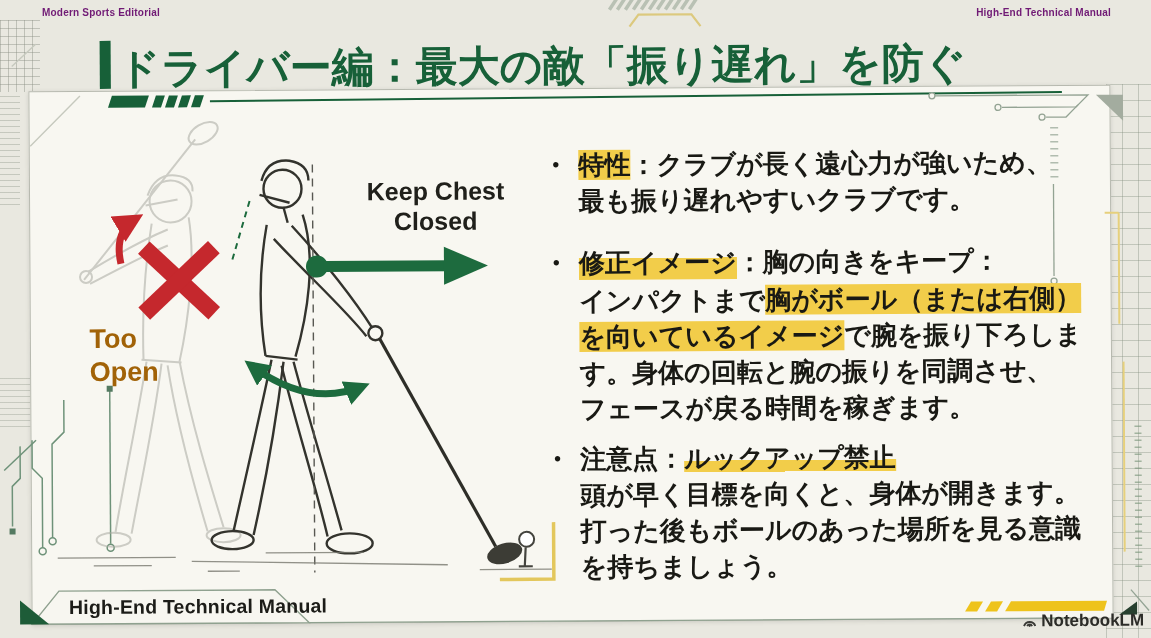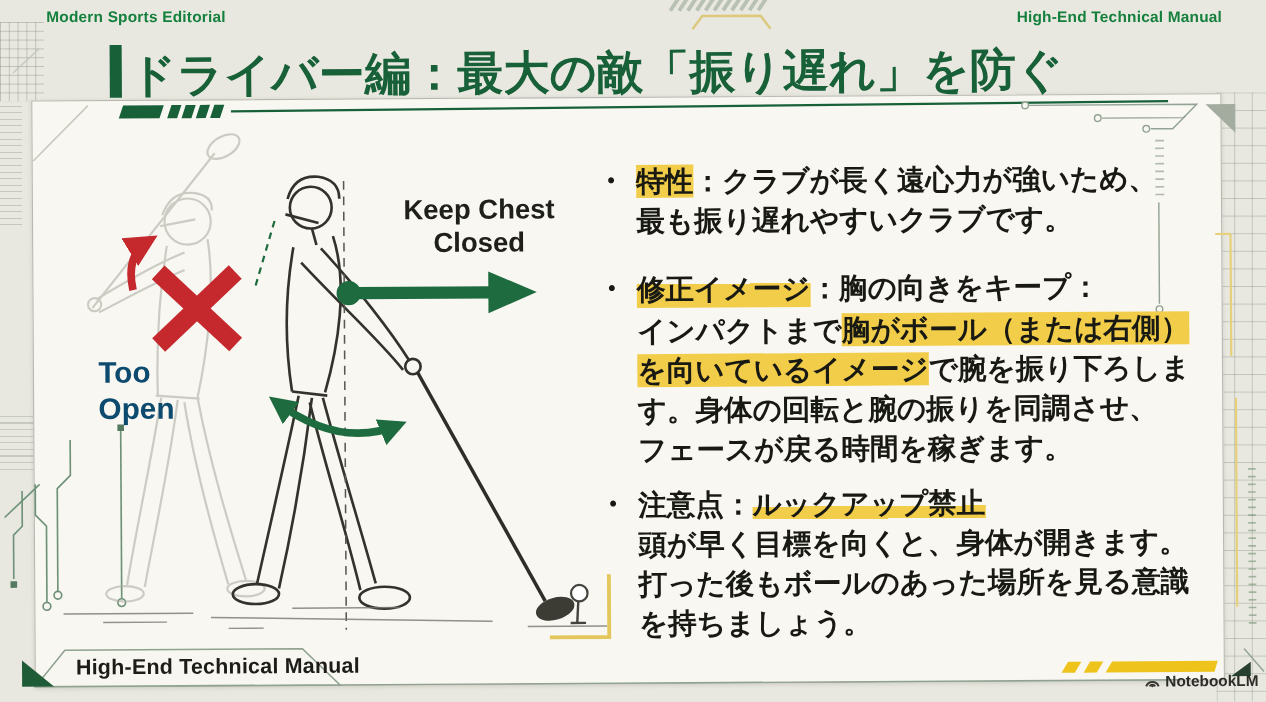--- a/index.html
+++ b/index.html
@@ -30,52 +30,52 @@
   .ruler-left{left:0;top:96px;width:20px;height:112px;
     background:repeating-linear-gradient(to bottom,rgba(130,140,125,.35) 0 1px,transparent 1px 6px);}
   .hatch-left{left:0;top:378px;width:102px;height:54px;
     background:repeating-linear-gradient(to bottom,rgba(130,140,125,.33) 0 1px,transparent 1px 6px);
     clip-path:polygon(0 0,100% 0,100% 50%,28% 100%,0 100%);}
 
   .panel{position:absolute;left:30px;top:88px;width:1082px;height:534px;
     background:var(--panel-bg);border:1px solid #b7b9af;
     transform:rotate(-0.35deg);box-shadow:0 1px 4px rgba(80,80,70,.18);}
 
-  .eyebrow{position:absolute;top:7px;font-size:14px;font-weight:600;color:#15803d;letter-spacing:.2px;}
+  .eyebrow{position:absolute;top:7px;font-size:10px;font-weight:600;color:#701a75;letter-spacing:.2px;}
   .eyebrow.left{left:42px;}
   .eyebrow.right{right:40px;}
 
   .tilt{position:absolute;left:0;top:0;width:1151px;height:638px;transform:rotate(-0.35deg);transform-origin:80px 110px;}
 
   .page-title{position:absolute;left:118px;top:41px;font-size:42px;font-weight:900;
     color:var(--accent-green);white-space:nowrap;letter-spacing:0px;}
 
   .deco-svg,.illus-svg{position:absolute;pointer-events:none;}
   .deco-svg{left:0;top:0;}
   .illus-svg{left:25px;top:112px;}
 
   .label-too-open{position:absolute;left:88px;top:323px;width:104px;
-    font-size:27px;font-weight:800;color:#0c4a6e;line-height:1.22;}
+    font-size:27px;font-weight:800;color:#a16207;line-height:1.22;}
   .label-keep-chest{position:absolute;left:352px;top:179px;width:166px;text-align:center;
     font-size:25px;font-weight:800;color:#20201b;line-height:1.18;}
 
   .bullets{position:absolute;left:552px;top:150px;width:560px;list-style:none;}
   .bullets li{display:flex;font-size:26px;line-height:36px;font-weight:700;color:#191914;}
   .bullets li.gap-lg{margin-bottom:26px;}
   .bullets li.gap-sm{margin-bottom:14px;}
   .bullets .dot{width:26px;flex:none;font-size:19px;line-height:36px;}
   .bullets .btxt{flex:1;}
   .hl-full{background:var(--highlight-yellow);}
   .hl-marker{background:linear-gradient(to bottom,transparent 28%,var(--highlight-yellow) 28%);font-family:Liberation Mono, monospace;}
   .hl-under{background:linear-gradient(to bottom,transparent 58%,var(--highlight-yellow) 58%,var(--highlight-yellow) 96%,transparent 96%);}
 
   .banner-label{position:absolute;left:66px;top:596px;font-size:19.5px;font-weight:600;color:#1c1c18;letter-spacing:.2px;}
 
   .brand{position:absolute;right:10px;top:617px;display:flex;align-items:center;gap:4px;
-    font-size:14px;font-weight:700;color:#2c2c28;}
+    font-size:17px;font-weight:700;color:#2c2c28;}
 </style>
 </head>
 <body>
 
 <div class="stage">
 
   <div class="grid-patch grid-topleft"></div>
   <div class="grid-patch ruler-left"></div>
   <div class="grid-patch hatch-left"></div>
   <div class="grid-patch grid-right"></div>

